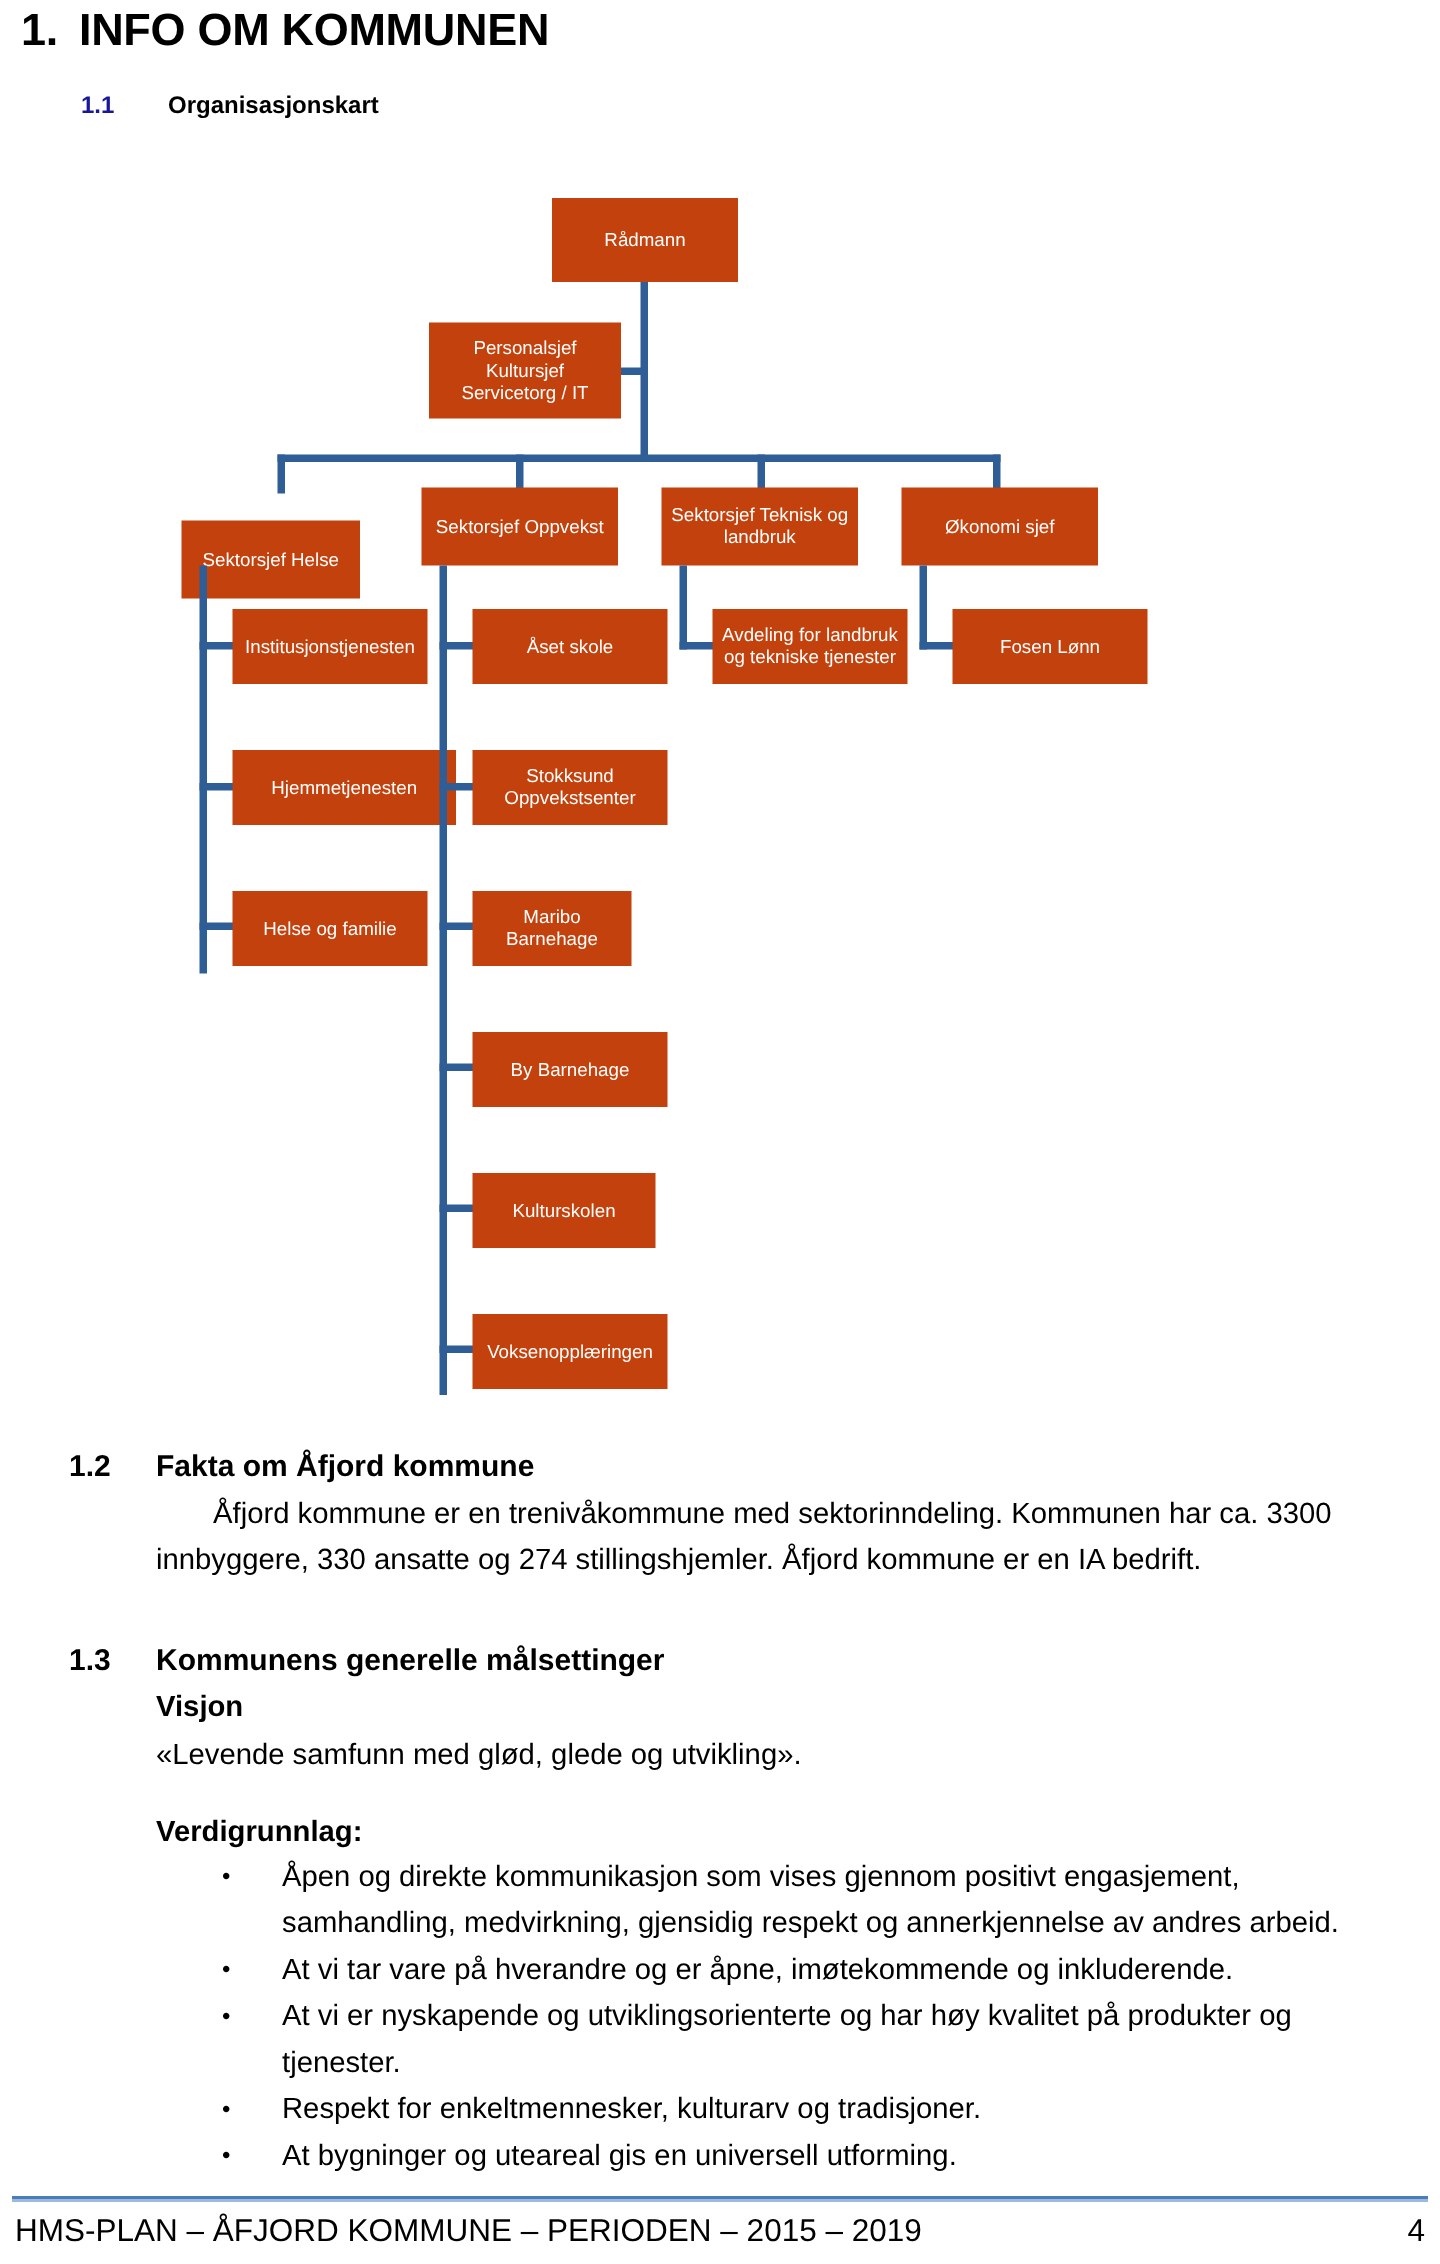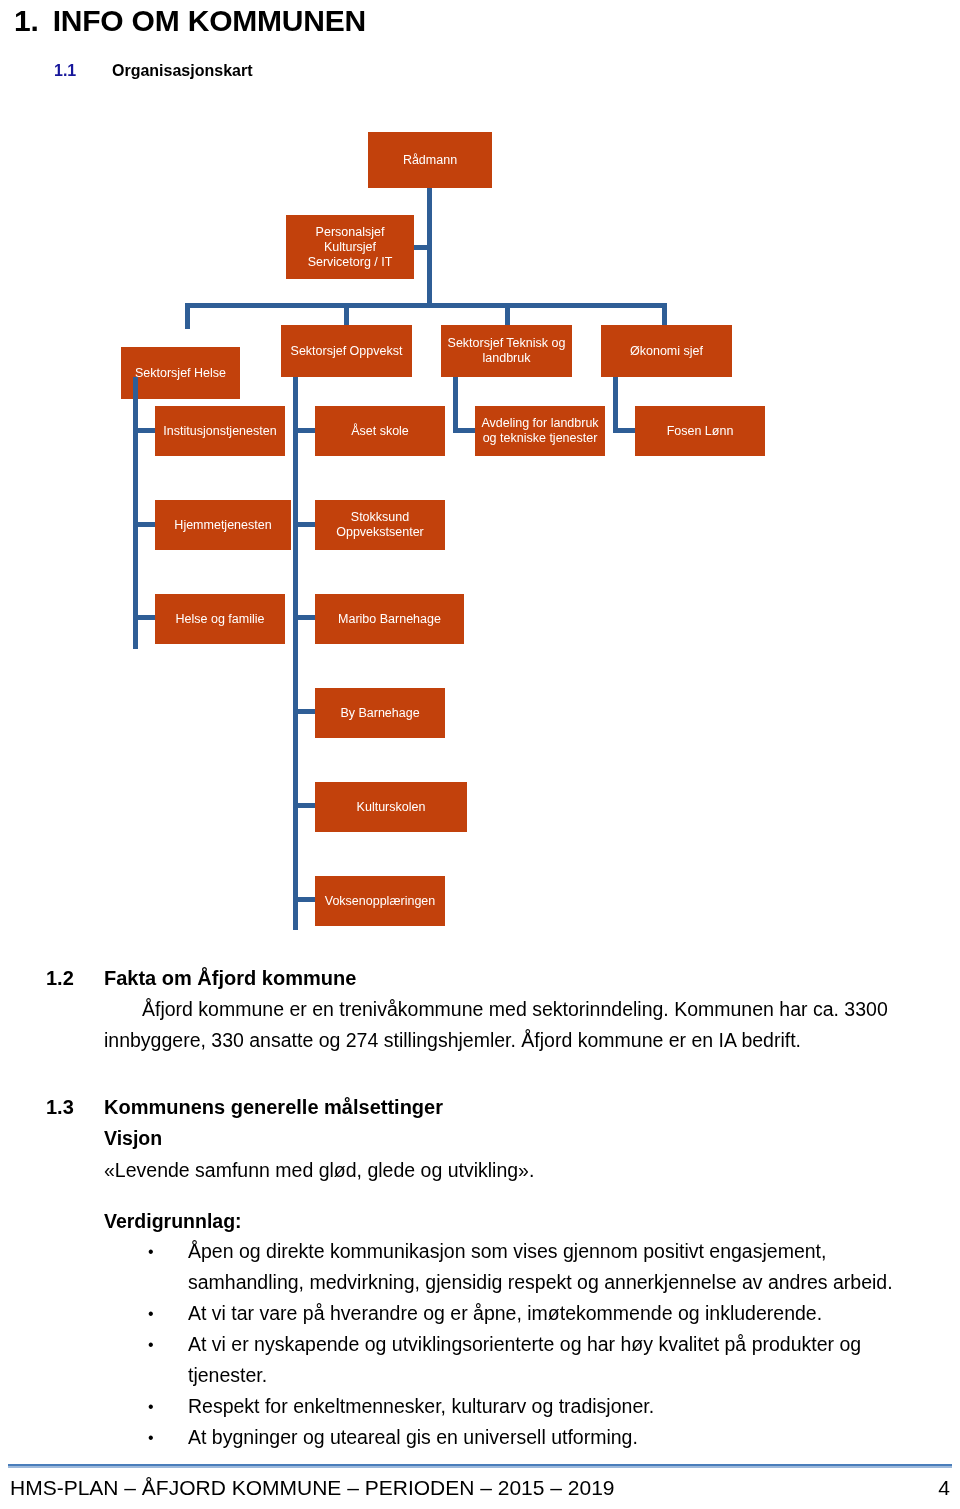--- a/index.html
+++ b/index.html
@@ -180,48 +180,48 @@
     </div>
 
     <div class="conn" style="left:133px; top:259px; width:5px; height:272px;"></div>
     <div class="conn" style="left:133px; top:310px; width:23px; height:5px;"></div>
     <div class="conn" style="left:133px; top:404px; width:23px; height:5px;"></div>
     <div class="conn" style="left:133px; top:497px; width:23px; height:5px;"></div>
 
     <div class="node" style="left:155px; top:288px; width:130px; height:50px;">
       <span>Institusjonstjenesten</span>
     </div>
-    <div class="node" style="left:155px; top:382px; width:136px; height:50px;">
+    <div class="node" style="left:155px; top:382px; width:149px; height:50px;">
       <span>Hjemmetjenesten</span>
     </div>
     <div class="node" style="left:155px; top:476px; width:130px; height:50px;">
       <span>Helse og familie</span>
     </div>
 
     <div class="conn" style="left:293px; top:259px; width:5px; height:553px;"></div>
     <div class="conn" style="left:293px; top:310px; width:23px; height:5px;"></div>
     <div class="conn" style="left:293px; top:404px; width:23px; height:5px;"></div>
     <div class="conn" style="left:293px; top:497px; width:23px; height:5px;"></div>
     <div class="conn" style="left:293px; top:591px; width:23px; height:5px;"></div>
     <div class="conn" style="left:293px; top:685px; width:23px; height:5px;"></div>
     <div class="conn" style="left:293px; top:779px; width:23px; height:5px;"></div>
 
     <div class="node" style="left:315px; top:288px; width:130px; height:50px;">
       <span>Åset skole</span>
     </div>
     <div class="node" style="left:315px; top:382px; width:130px; height:50px;">
       <span>Stokksund Oppvekstsenter</span>
     </div>
-    <div class="node" style="left:315px; top:476px; width:149px; height:50px;">
+    <div class="node" style="left:315px; top:476px; width:106px; height:50px;">
       <span>Maribo Barnehage</span>
     </div>
     <div class="node" style="left:315px; top:570px; width:130px; height:50px;">
       <span>By Barnehage</span>
     </div>
-    <div class="node" style="left:315px; top:664px; width:152px; height:50px;">
+    <div class="node" style="left:315px; top:664px; width:122px; height:50px;">
       <span>Kulturskolen</span>
     </div>
     <div class="node" style="left:315px; top:758px; width:130px; height:50px;">
       <span>Voksenopplæringen</span>
     </div>
 
     <div class="conn" style="left:453px; top:259px; width:5px; height:56px;"></div>
     <div class="conn" style="left:453px; top:310px; width:23px; height:5px;"></div>
 
     <div class="node" style="left:475px; top:288px; width:130px; height:50px;">

